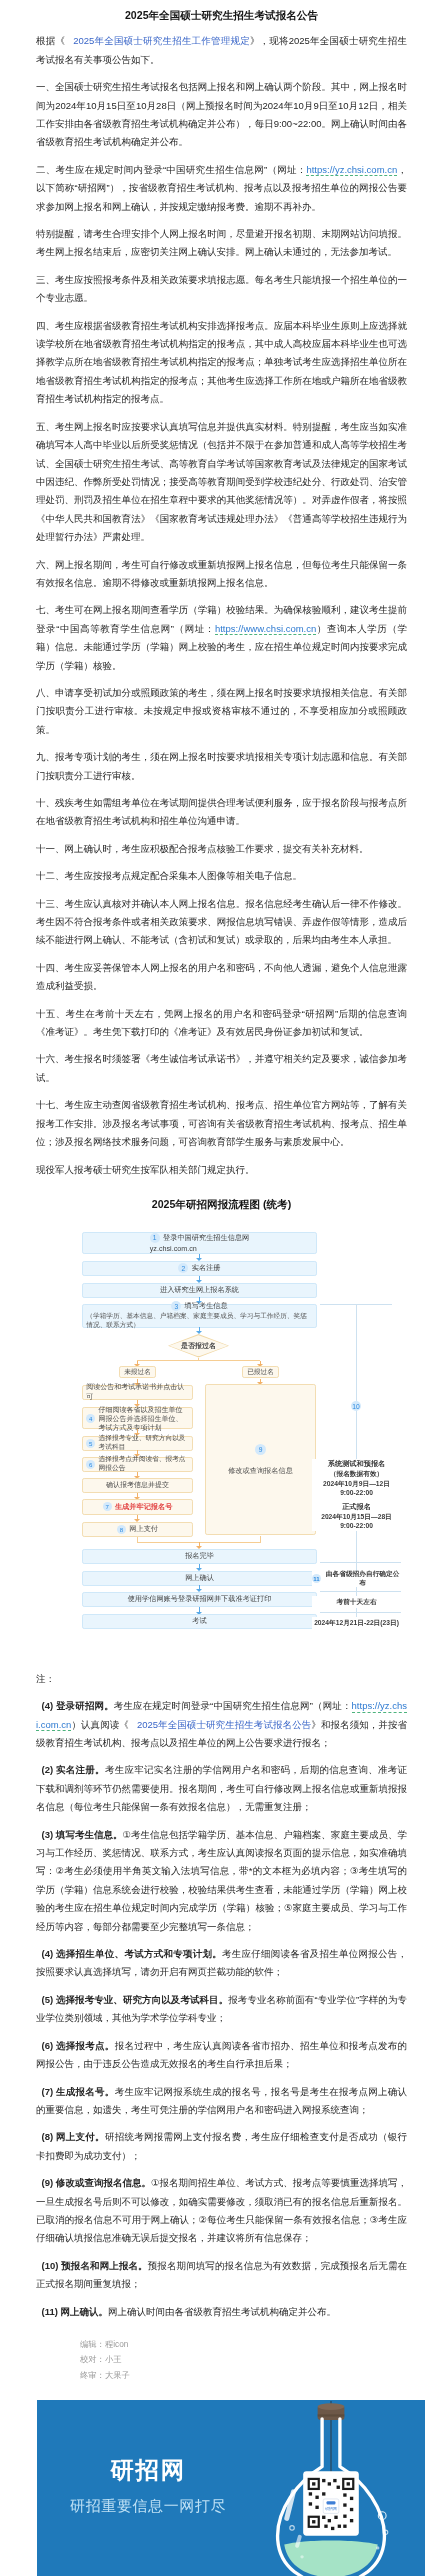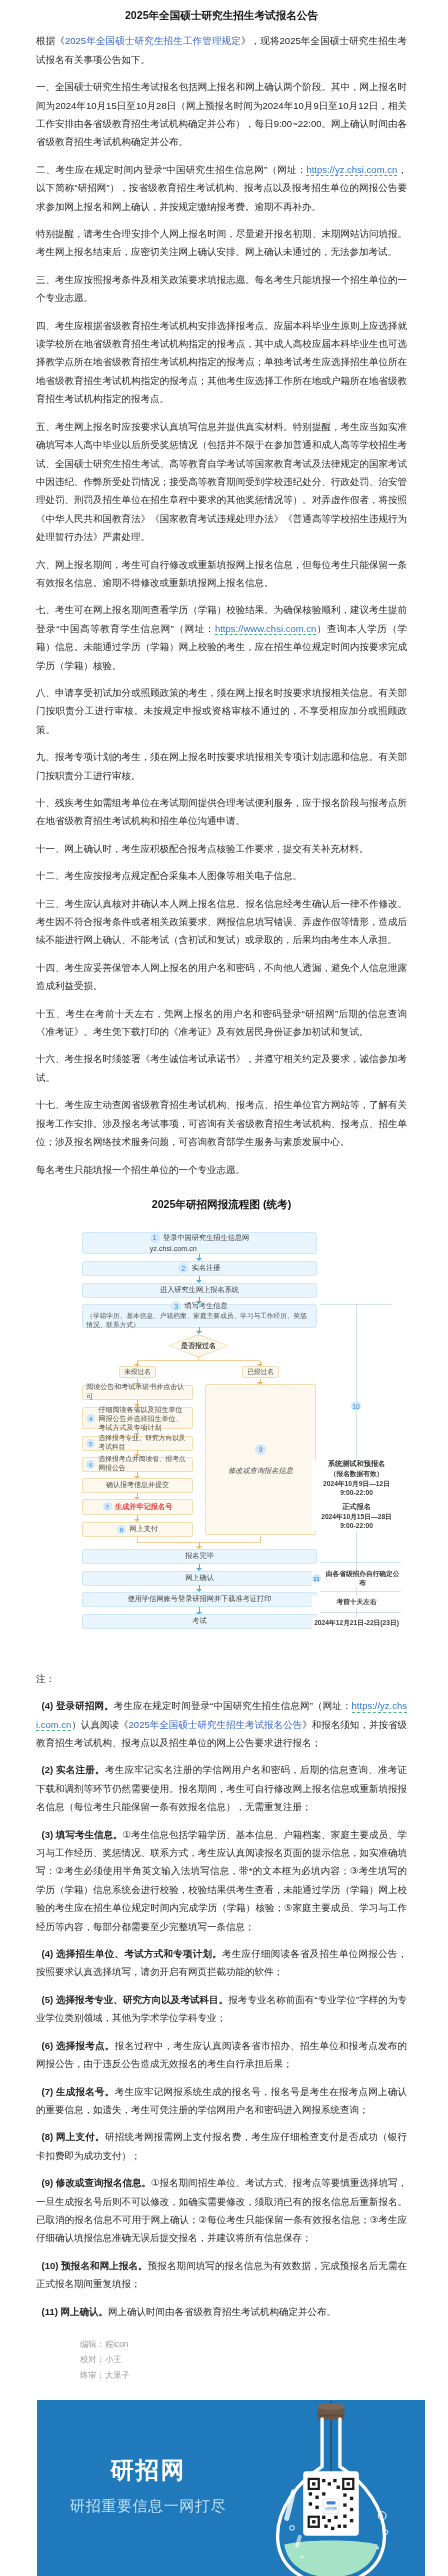--- a/index.html
+++ b/index.html
@@ -2,21 +2,21 @@
 <html style="font-size:9px"><head>
 <meta charset="utf-8">
 <style>
   html,body{margin:0;padding:0;background:#ffffff;}
   body{width:448px;font-family:"Liberation Sans","DejaVu Sans",sans-serif;color:#262626;}
   .content{padding:0 41px 0 36px;}
   .page-title{padding-top:7.8px;text-align:center;font-size:10.6px;font-weight:bold;color:#141414;line-height:15.6px;}
   .para{font-size:9.5px;line-height:18.4px;margin:9px 0;text-align:justify;word-break:break-all;}
   .para.note{text-indent:5.6px;}
   .seg-bold{font-weight:bold;}
-  a.link{color:#3a66c8;text-decoration:none;cursor:pointer;}
+  a.link{color:#3a66c8;text-decoration:none;cursor:pointer;margin-left:8px;}
   a.url{color:#2e7ad1;text-decoration:none;border-bottom:0.6px dashed #4db37e;padding-bottom:0.6px;cursor:pointer;}
   .flow-title{margin-top:19px;text-align:center;font-size:10.6px;font-weight:bold;color:#141414;}
   
   .flowchart{position:relative;height:429px;margin-top:12.2px;font-size:7.2px;}
   .fbox{position:absolute;box-sizing:border-box;border-radius:2.2px;display:flex;align-items:center;justify-content:center;text-align:left;padding:1.1px 3.3px;}
   .fblue{background:#e9f5fd;border:0.6px solid #cfe8f9;color:#3f3f3f;}
   .fcream{background:#fdf8ed;border:0.6px solid #f3ddb2;color:#4a4a4a;}
   .badge{display:inline-flex;flex:none;width:10px;height:10px;border-radius:50%;background:#d3e9fb;color:#2f8be0;font-size:6.7px;align-items:center;justify-content:center;margin-right:3.3px;}
   .badge.sm{width:9px;height:9px;font-size:6.1px;}
   .arrow{position:absolute;width:6.7px;margin-left:-3.3px;}
@@ -67,21 +67,21 @@
       <p class="para"><span>八、申请享受初试加分或照顾政策的考生，须在网上报名时按要求填报相关信息。有关部门按职责分工进行审核。未按规定申报或资格审核不通过的，不享受相应加分或照顾政策。</span></p>
       <p class="para"><span>九、报考专项计划的考生，须在网上报名时按要求填报相关专项计划志愿和信息。有关部门按职责分工进行审核。</span></p>
       <p class="para"><span>十、残疾考生如需组考单位在考试期间提供合理考试便利服务，应于报名阶段与报考点所在地省级教育招生考试机构和招生单位沟通申请。</span></p>
       <p class="para"><span>十一、网上确认时，考生应积极配合报考点核验工作要求，提交有关补充材料。</span></p>
       <p class="para"><span>十二、考生应按报考点规定配合采集本人图像等相关电子信息。</span></p>
       <p class="para"><span>十三、考生应认真核对并确认本人网上报名信息。报名信息经考生确认后一律不作修改。考生因不符合报考条件或者相关政策要求、网报信息填写错误、弄虚作假等情形，造成后续不能进行网上确认、不能考试（含初试和复试）或录取的，后果均由考生本人承担。</span></p>
       <p class="para"><span>十四、考生应妥善保管本人网上报名的用户名和密码，不向他人透漏，避免个人信息泄露造成利益受损。</span></p>
       <p class="para"><span>十五、考生在考前十天左右，凭网上报名的用户名和密码登录“研招网”后期的信息查询《准考证》。考生凭下载打印的《准考证》及有效居民身份证参加初试和复试。</span></p>
       <p class="para"><span>十六、考生报名时须签署《考生诚信考试承诺书》，并遵守相关约定及要求，诚信参加考试。</span></p>
       <p class="para"><span>十七、考生应主动查阅省级教育招生考试机构、报考点、招生单位官方网站等，了解有关报考工作安排。涉及报名考试事项，可咨询有关省级教育招生考试机构、报考点、招生单位；涉及报名网络技术服务问题，可咨询教育部学生服务与素质发展中心。</span></p>
-      <p class="para"><span>每名考生只能填报一个招生单位的一个专业志愿。</span></p>
+      <p class="para"><span>现役军人报考硕士研究生按军队相关部门规定执行。</span></p>
     </div>
 
   <div class="flow-title">2025年研招网报流程图 (统考)</div>
 
   <div class="flowchart">
 
     <div class="bline" style="left:320px;top:80px;width:0.6px;height:320px;"></div>
     <div class="bline" style="left:284px;top:80px;width:72px;height:0.6px;"></div>
     <div class="bline" style="left:284px;top:338px;width:81px;height:0.6px;"></div>
     <div class="bline" style="left:284px;top:367px;width:81px;height:0.6px;"></div>
@@ -162,21 +162,21 @@
     <div class="fbox fcream" style="left:46px;top:275px;width:111px;height:15.6px;">
       <span class="badge sm">7</span>
       <span class="red-step">生成并牢记报名号</span>
     </div>
     <div class="arrow arr-orange" style="left:101px;top:291px;height:7.2px;"></div>
     <div class="fbox fcream" style="left:46px;top:298px;width:111px;height:14.5px;">
       <span class="badge sm">8</span>
       <span>网上支付</span>
     </div>
 
-    <div class="fbox fcream" style="left:169px;top:160px;width:111px;height:151px;flex-direction:column;gap:11px;font-style:italic;">
+    <div class="fbox fcream" style="left:169px;top:160px;width:111px;height:151px;flex-direction:column;gap:11px;">
       <span class="badge" style="width:11px;height:11px;margin:0;">9</span>
       <span>修改或查询报名信息</span>
     </div>
 
     <div class="oline" style="left:101px;top:313px;width:1.1px;height:6.1px;"></div>
     <div class="oline" style="left:224px;top:312px;width:1.1px;height:7.2px;"></div>
     <div class="oline" style="left:101px;top:318px;width:124px;height:1.1px;"></div>
     <div class="arrow arr-orange" style="left:163px;top:318px;height:7.2px;"></div>
 
     <div class="fbox fblue" style="left:46px;top:325px;width:235px;height:14.5px;">

